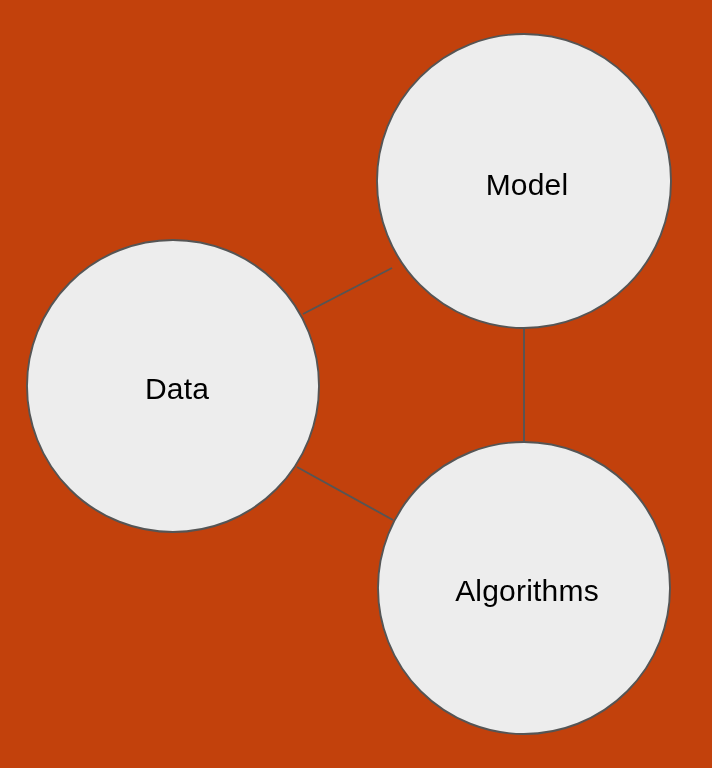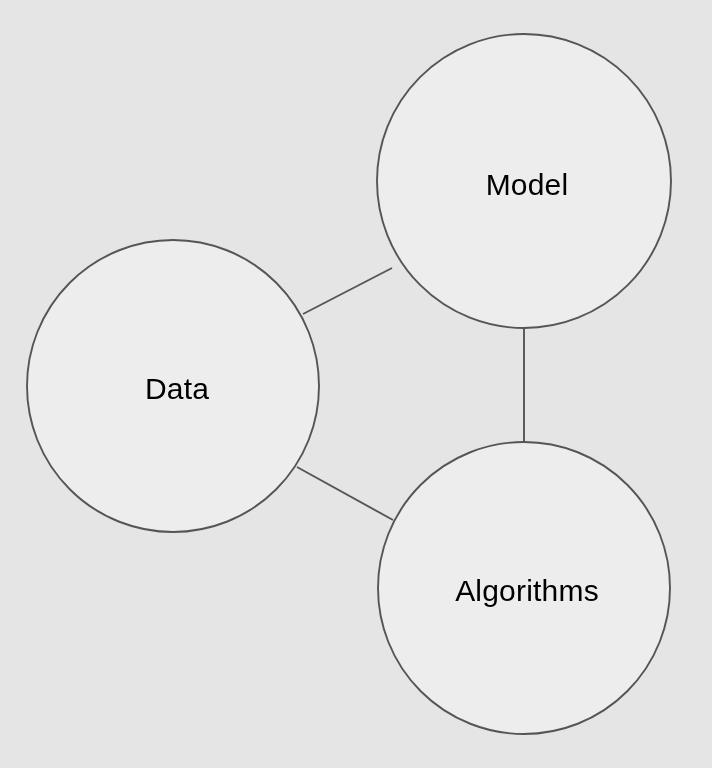--- a/index.html
+++ b/index.html
@@ -44,21 +44,21 @@
     font-size: 30px;
     fill: #000000;
     text-anchor: middle;
     dominant-baseline: central;
     letter-spacing: 0.2px;
   }
 </style>
 </head>
 <body>
 
-<div id="diagram-canvas" style="width: 712px; height: 768px; background: #e5e5e5;">
+<div id="diagram-canvas" style="width: 712px; height: 768px; background: #c2410c;">
   <svg id="diagram-svg" viewBox="0 0 712 768" xmlns="http://www.w3.org/2000/svg" style="width: 712px; height: 768px;">
 
     <g>
       <line class="edge-line" x1="303" y1="314" x2="392" y2="268" stroke="#555555" stroke-width="1.9"></line>
       <line class="edge-line" x1="524" y1="328" x2="524" y2="443" stroke="#555555" stroke-width="1.9"></line>
       <line class="edge-line" x1="297" y1="467" x2="393" y2="520" stroke="#555555" stroke-width="1.9"></line>
     </g>
 
     <g>
       <circle class="node-circle" cx="524" cy="181" r="147" fill="#ededed" stroke="#555555" stroke-width="1.9"></circle>

